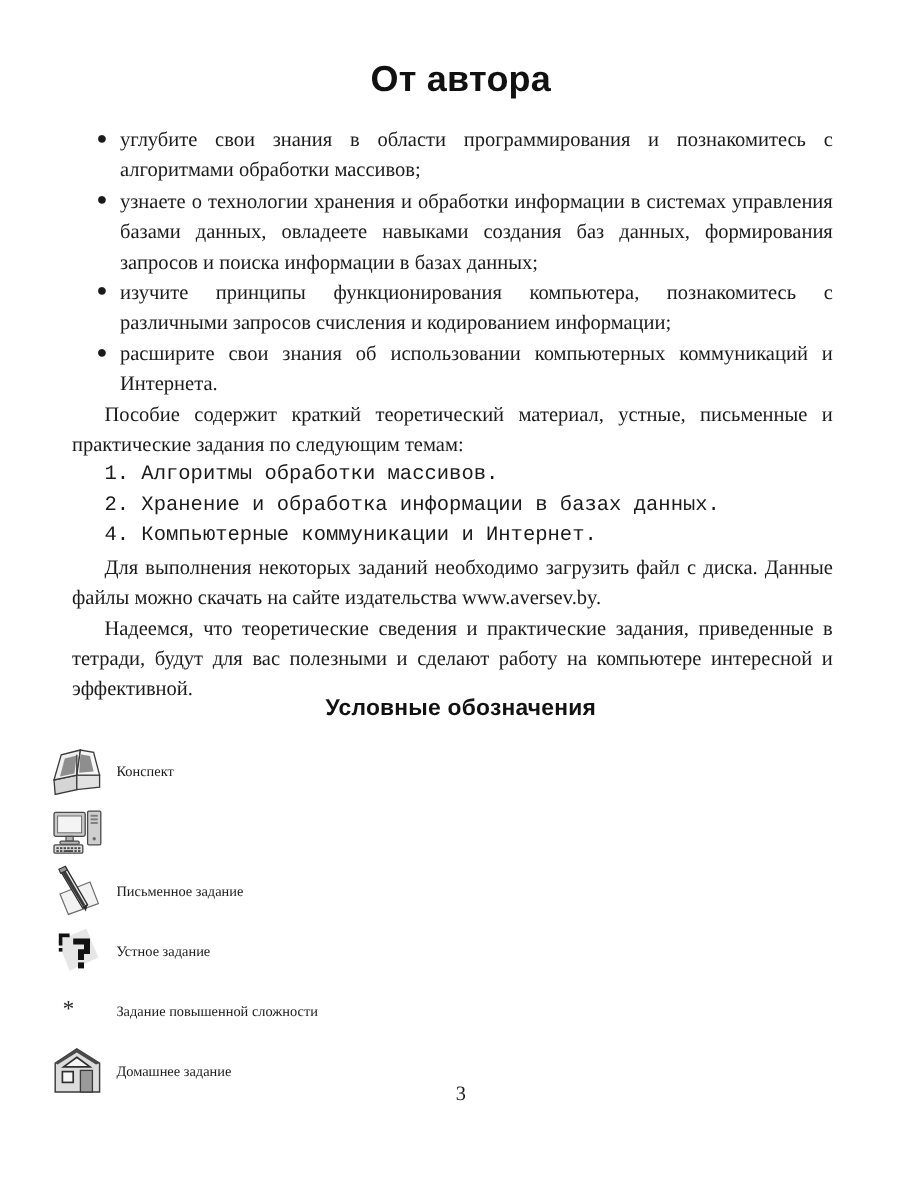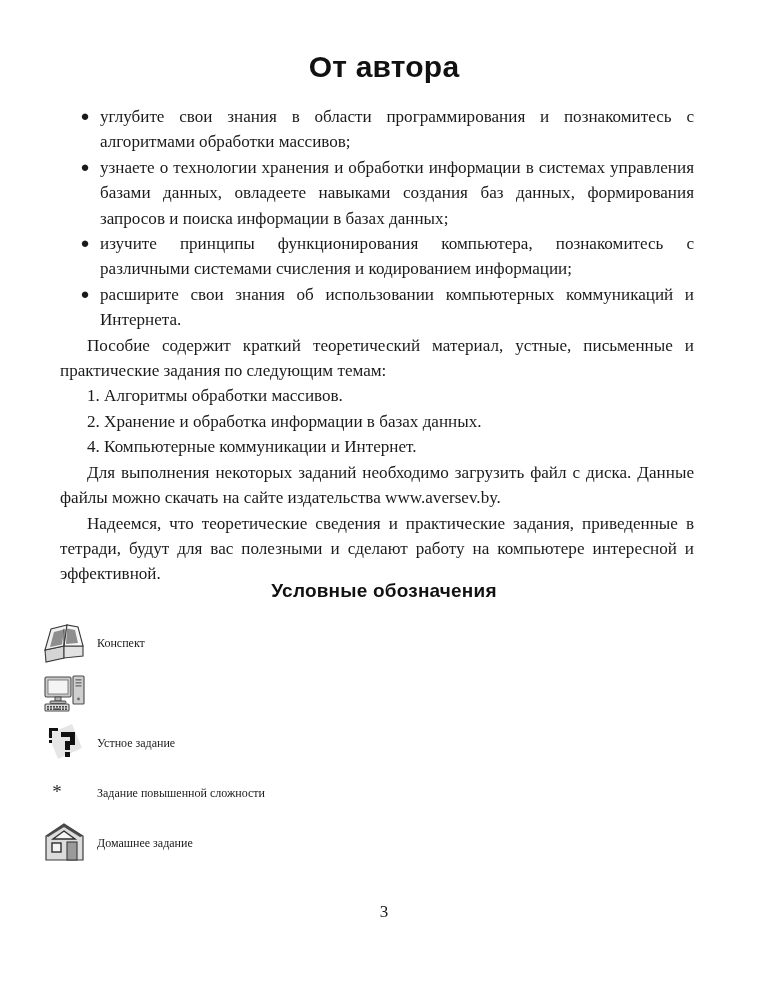--- a/index.html
+++ b/index.html
@@ -79,20 +79,21 @@
     width: 10px;
     text-align: center;
     font-size: 15px;
     line-height: 25.4px;
   }
 
   ol.numbered {
     list-style: none;
     margin: 0;
     padding: 0;
+    font-family: Liberation Mono, monospace;
   }
   ol.numbered li {
     margin: 0;
     padding-left: 27px;
     text-align: left;
   }
 
   
   .legend {
     position: absolute;
@@ -160,21 +161,21 @@
 
 
     <ul class="bullets">
       <li>
         <span class="dot">●</span><span>углубите свои знания в области программирования и познакомитесь с алгоритмами обработки массивов;</span>
       </li>
       <li>
         <span class="dot">●</span><span>узнаете о технологии хранения и обработки информации в системах управления базами данных, овладеете навыками создания баз данных, формирования запросов и поиска информации в базах данных;</span>
       </li>
       <li>
-        <span class="dot">●</span><span>изучите принципы функционирования компьютера, познакомитесь с различными системами счисления и кодированием информации;</span>
+        <span class="dot">●</span><span>изучите принципы функционирования компьютера, познакомитесь с различными запросов счисления и кодированием информации;</span>
       </li>
       <li>
         <span class="dot">●</span><span>расширите свои знания об использовании компьютерных коммуникаций и Интернета.</span>
       </li>
     </ul>
 
     <p class="para">Пособие содержит краткий теоретический материал, устные, письменные и практические задания по следующим темам:</p>
 
     <ol class="numbered">
       <li>1. Алгоритмы обработки массивов.</li>
@@ -230,20 +231,32 @@
             <rect x="5" y="38.4" width="2" height="1.6"></rect>
               <rect x="8" y="38.4" width="2" height="1.6"></rect>
             <rect x="11" y="38.4" width="8" height="1.6"></rect>
             <rect x="20" y="38.4" width="2" height="1.6"></rect>
               <rect x="23" y="38.4" width="2" height="1.6"></rect>
           </g>
         </svg>
       </span>
     </div>
 
+    <div class="legend-row">
+      <span class="legend-icon">
+        <svg width="46" height="46" viewBox="0 0 46 46">
+          <polygon points="8,25 33,15 40,33 15,42" fill="#f2f2f2" stroke="#6e6e6e" stroke-width="1"></polygon>
+          <polygon points="8,5 13,3 31,34 27,37" fill="#e8e8e8" stroke="#2e2e2e" stroke-width="1.1"></polygon>
+          <polygon points="9.2,6.2 12.2,5 29,34 27,35.4" fill="#3a3a3a"></polygon>
+          <polygon points="27,35 31,33.5 29.5,39.5" fill="#2a2a2a"></polygon>
+          <rect x="7.5" y="3" width="6" height="3.6" transform="rotate(-25 10.5 4.8)" fill="#9a9a9a" stroke="#2e2e2e" stroke-width="0.9"></rect>
+        </svg>
+      </span>
+      <span class="legend-label">Письменное задание</span>
+    </div>
 
     <div class="legend-row">
       <span class="legend-icon">
         <svg width="46" height="46" viewBox="0 0 46 46">
           <polygon points="6,14 30,4 40,28 16,39" fill="#e6e6e6"></polygon>
           <g fill="#111111">
             <path d="M7 8 h9 v3 h-6 v7 h-3 z"></path>
             <rect x="7" y="20" width="3" height="3"></rect>
           </g>
           <g fill="#111111">

